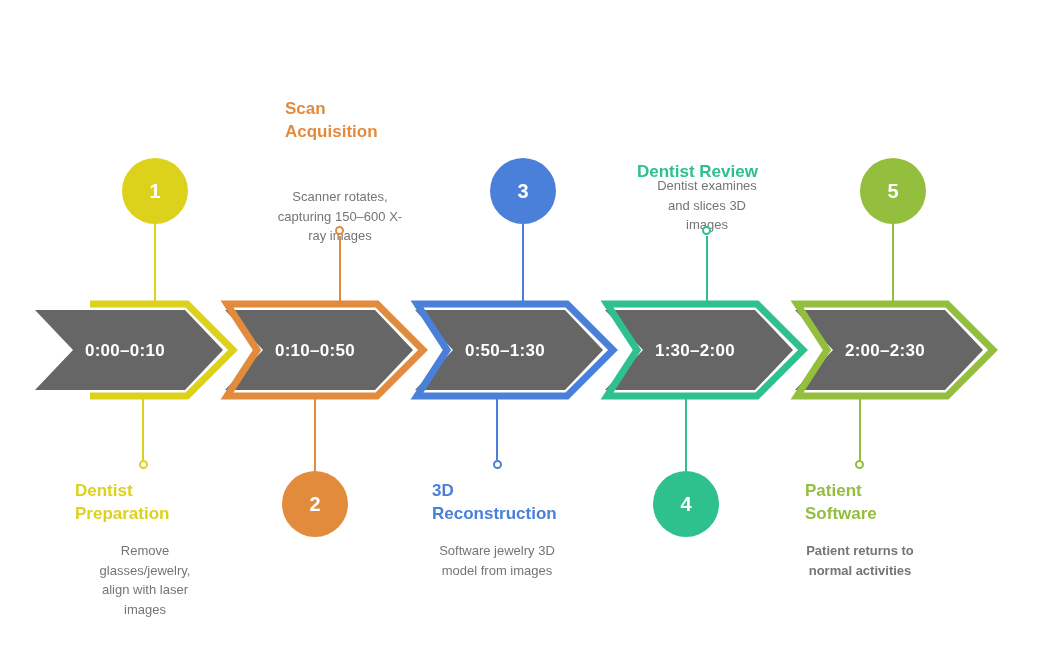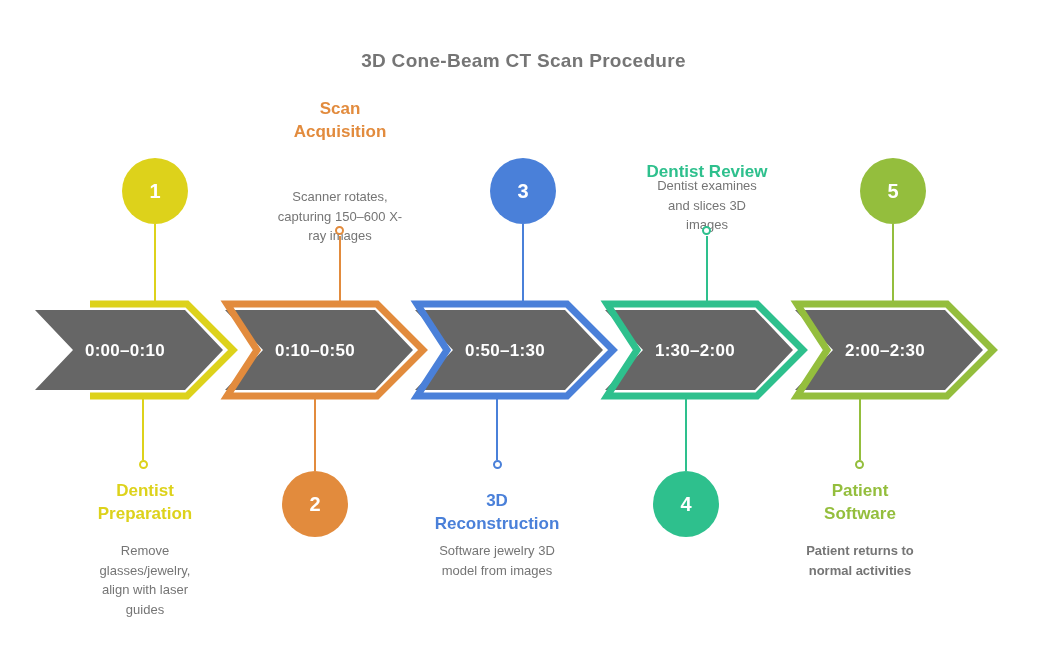--- a/index.html
+++ b/index.html
@@ -15,40 +15,39 @@
     position:absolute;width:66px;height:66px;border-radius:50%;
     background:var(--c);color:#fff;display:flex;align-items:center;justify-content:center;
     font-size:20px;font-weight:bold;
   }
   .vline{position:absolute;width:2px;background:var(--c);}
   .ring{
     position:absolute;width:5px;height:5px;border:2px solid var(--c);
     border-radius:50%;background:#fff;
   }
   .step-label{
-    position:absolute;text-align:center;font-size:17px;font-weight:bold;
+    position:absolute;font-size:17px;font-weight:bold;
     color:var(--c);line-height:1.35;
   }
   .step-desc{
     position:absolute;text-align:center;font-size:13px;color:#757575;line-height:1.5;
   }
   .timeline-svg{position:absolute;top:300px;left:0;}
   .chev-body{fill:var(--c);}
   .chev-outline{fill:none;stroke:var(--c);stroke-width:7;}
   .chev-time{
     fill:#ffffff;font-size:17px;font-weight:bold;
     font-family:"Liberation Sans",sans-serif;letter-spacing:.3px;
   }
 </style>
 </head>
 <body>
 
 <div class="canvas">
 
-  <div class="title">3D Cone-Beam CT Scan Procedure</div>
 
   <svg class="timeline-svg" width="1047" height="100" viewBox="0 0 1047 100">
     <path class="chev-body" d="M35,10 L185,10 L223,50 L185,90 L35,90 L73,50 Z" style="--c: #666666;"></path>
     <path class="chev-body" d="M225,10 L375,10 L413,50 L375,90 L225,90 L263,50 Z" style="--c: #666666;"></path>
     <path class="chev-body" d="M415,10 L565,10 L603,50 L565,90 L415,90 L453,50 Z" style="--c: #666666;"></path>
     <path class="chev-body" d="M605,10 L755,10 L793,50 L755,90 L605,90 L643,50 Z" style="--c: #666666;"></path>
     <path class="chev-body" d="M795,10 L945,10 L983,50 L945,90 L795,90 L833,50 Z" style="--c: #666666;"></path>
 
     <path class="chev-outline" d="M90,4 L187,4 L233,50 L187,96 L90,96" style="--c: #ddd21b;"></path>
     <path class="chev-outline" d="M227,4 L377,4 L423,50 L377,96 L227,96 L257,50 Z" style="--c: #e28b3d;"></path>
@@ -64,42 +63,42 @@
   </svg>
 
   <div>
     <div class="circle" style="left: 122px; top: 158px; --c: #ddd21b;">
       <span>1</span>
     </div>
     <div class="vline" style="left: 154px; top: 224px; height: 78px; --c: #ddd21b;"></div>
     <div class="vline" style="left: 142px; top: 398px; height: 62px; --c: #ddd21b;"></div>
     <div class="ring" style="left: 139px; top: 460px; --c: #ddd21b;"></div>
     <div class="step-label" style="left: 75px; top: 480px; width: 140px; --c: #ddd21b;">Dentist Preparation</div>
-    <div class="step-desc" style="left:85px;top:541px;width:120px;">Remove glasses/jewelry, align with laser guides</div>
+    <div class="step-desc" style="left:85px;top:541px;width:120px;">Remove glasses/jewelry, align with laser images</div>
   </div>
 
   <div>
     <div class="step-label" style="left: 285px; top: 98px; width: 110px; --c: #e28b3d;">Scan Acquisition</div>
     <div class="step-desc" style="left:275px;top:150px;width:130px;margin-top:37px;">Scanner rotates, capturing 150–600 X-ray images</div>
     <div class="ring" style="left: 335px; top: 226px; --c: #e28b3d;"></div>
     <div class="vline" style="left: 339px; top: 236px; height: 66px; --c: #e28b3d;"></div>
     <div class="vline" style="left: 314px; top: 398px; height: 73px; --c: #e28b3d;"></div>
     <div class="circle" style="left: 282px; top: 471px; --c: #e28b3d;">
       <span>2</span>
     </div>
   </div>
 
   <div>
     <div class="circle" style="left: 490px; top: 158px; --c: #4a80d9;">
       <span>3</span>
     </div>
     <div class="vline" style="left: 522px; top: 224px; height: 78px; --c: #4a80d9;"></div>
     <div class="vline" style="left: 496px; top: 398px; height: 62px; --c: #4a80d9;"></div>
     <div class="ring" style="left: 493px; top: 460px; --c: #4a80d9;"></div>
-    <div class="step-label" style="left: 432px; top: 480px; width: 130px; margin-top: 10px; --c: #4a80d9;">3D Reconstruction</div>
+    <div class="step-label" style="left: 432px; top: 480px; width: 130px; --c: #4a80d9;">3D Reconstruction</div>
     <div class="step-desc" style="left:422px;top:541px;width:150px;">Software jewelry 3D model from images</div>
   </div>
 
   <div>
     <div class="step-label" style="left: 637px; top: 122px; width: 140px; margin-top: 39px; --c: #2ec08d;">Dentist Review</div>
     <div class="step-desc" style="left:647px;top:150px;width:120px;margin-top:26px;">Dentist examines and slices 3D images</div>
     <div class="ring" style="left: 702px; top: 226px; --c: #2ec08d;"></div>
     <div class="vline" style="left: 706px; top: 236px; height: 66px; --c: #2ec08d;"></div>
     <div class="vline" style="left: 685px; top: 398px; height: 73px; --c: #2ec08d;"></div>
     <div class="circle" style="left: 653px; top: 471px; --c: #2ec08d;">

